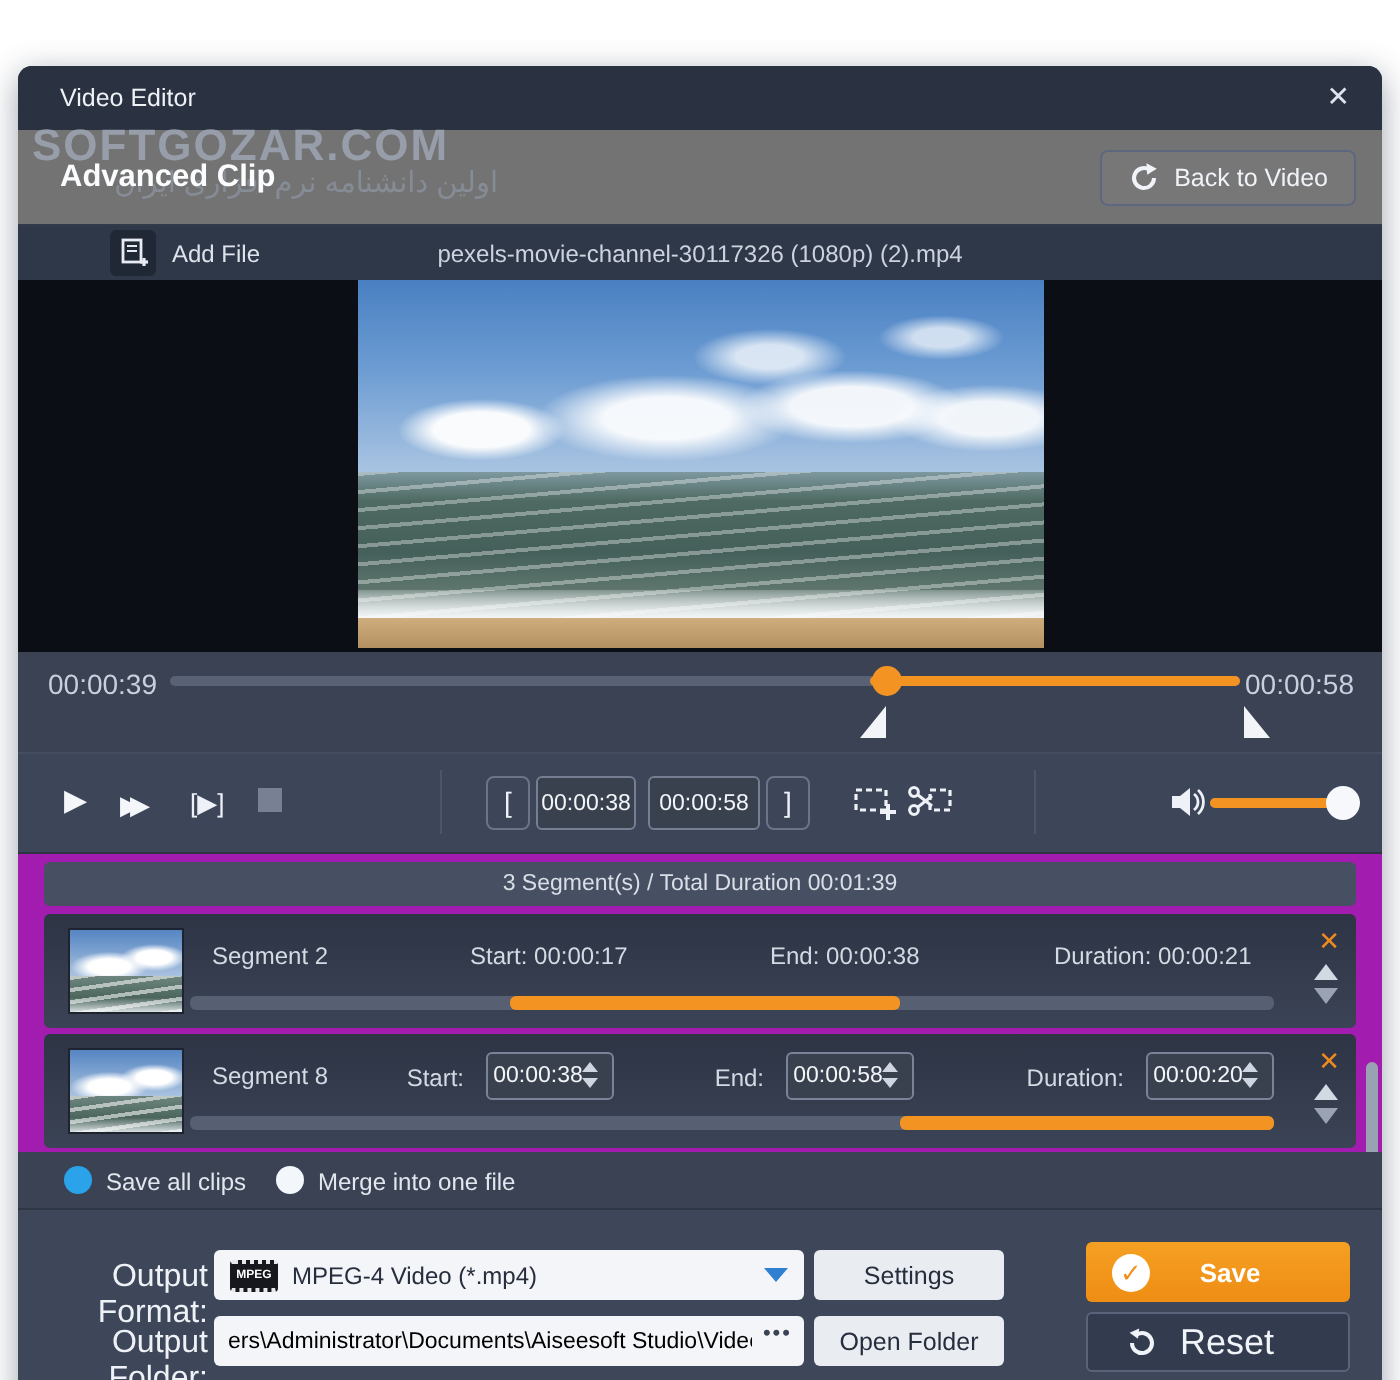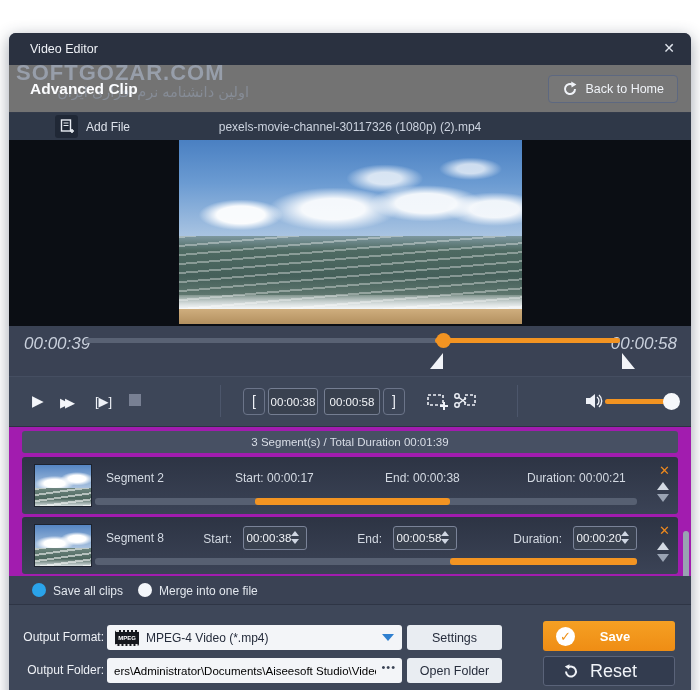--- a/index.html
+++ b/index.html
@@ -51,21 +51,21 @@
     background:
       repeating-linear-gradient(175deg, rgba(255,255,255,.35) 0 2px, rgba(255,255,255,0) 2px 9px),
       linear-gradient(to bottom, #7e98a0 0%, #4e6a62 20%, #45605a 55%, #5d756d 80%, #cfd9dc 100%); }
   .foam { position:absolute; left:0; right:0; bottom:6%; height:10%;
     background:linear-gradient(to bottom, rgba(255,255,255,.2), rgba(255,255,255,.9)); }
   .sand { position:absolute; left:0; right:0; bottom:0; height:8%;
     background:linear-gradient(to bottom, #cfae7e, #b3905f); }
 
   
   .timeline { position:relative; height:50px; background:#3a4254; }
-  .tl-time { position:absolute; top:8px; font-size:17px; color:#c9d0dc;font-style:italic; }
+  .tl-time { position:absolute; top:8px; font-size:14px; color:#c9d0dc; }
   .tl-time.left { left:15px; } .tl-time.right { right:14px; }
   .track { position:absolute; left:76px; top:12px; width:535px; height:5px; background:#596274; border-radius:3px; }
   .range-fill { position:absolute; top:0; height:5px; background:#f39422; border-radius:3px; }
   .playhead { position:absolute; top:-5px; width:15px; height:15px; margin-left:-7px;
     background:#f39422; border-radius:50%; }
   .trim { position:absolute; width:0; height:0; }
   .trim.start { left:421px; top:27px; border-bottom:16px solid #f2f4f8; border-left:13px solid transparent; }
   .trim.end { left:613px; top:27px; border-bottom:16px solid #f2f4f8; border-right:13px solid transparent; }
 
   
@@ -121,21 +121,21 @@
   .scrollbar { position:absolute; right:-11px; top:14px; width:6px; height:96px; background:#99a2b2; border-radius:3px; }
 
   
   .radiorow { position:relative; height:28px; background:#3a4254; }
   .radio { position:absolute; top:7px; width:14px; height:14px; border-radius:50%; }
   .radio.sel { background:#2aa3ea; } .radio.unsel { background:#f3f6fa; }
   .radio-label { position:absolute; top:8px; font-size:12px; color:#e2e7ee; }
 
   
   .bottom { position:relative; height:101px; background:#3e4759; border-top:1px solid #2e3545; }
-  .out-label { position:absolute; font-size:12px; color:#eef1f6; text-align:right; width:86px; }
+  .out-label { position:absolute; font-size:16px; color:#eef1f6; text-align:right; width:86px; }
   .field { position:absolute; left:98px; width:295px; height:25px; background:#f3f5f8; border-radius:3px;
     color:#262d3c; font-size:12px; }
   .dropdown { display:flex; align-items:center; gap:7px; padding:0 8px; }
   .mpeg-badge { width:24px; height:16px; background:#16181d; border-radius:2px; color:#fff;
     font-size:6px; font-weight:bold; display:flex; align-items:center; justify-content:center;
     border-top:2px dotted #e8e8e8; border-bottom:2px dotted #e8e8e8; }
   .dd-arrow { margin-left:auto; width:0; height:0; border-left:6px solid transparent;
     border-right:6px solid transparent; border-top:7px solid #2f80d0; }
   .folder-input { border:none; padding:0 26px 0 7px; font-size:11.5px; }
   .browse { position:absolute; right:6px; top:3px; font-size:11px; letter-spacing:1px; color:#3a4354; }
@@ -167,21 +167,21 @@
 
   <div class="header">
     <div class="page-title">Advanced Clip</div>
     <div class="back-btn">
       <span>
         <svg width="16" height="16" viewBox="0 0 16 16">
           <path d="M13 8 a5 5 0 1 1 -2.2-4.1" fill="none" stroke="#f0f3f8" stroke-width="2"></path>
           <path d="M9.2 0.6 L14.4 3.4 L9.6 6.4 Z" fill="#f0f3f8"></path>
         </svg>
       </span>
-      <span>Back to Home</span>
+      <span>Back to Video</span>
     </div>
   </div>
 
   <div class="filebar">
     <div class="filename">pexels-movie-channel-30117326 (1080p) (2).mp4</div>
     <div class="addfile-btn">
       <span>
         <svg width="14" height="15" viewBox="0 0 14 15">
           <rect x="1.5" y="1" width="9" height="11" fill="none" stroke="#e8ecf2" stroke-width="1.4"></rect>
           <line x1="3.5" y1="4" x2="8.5" y2="4" stroke="#e8ecf2" stroke-width="1.1"></line>

